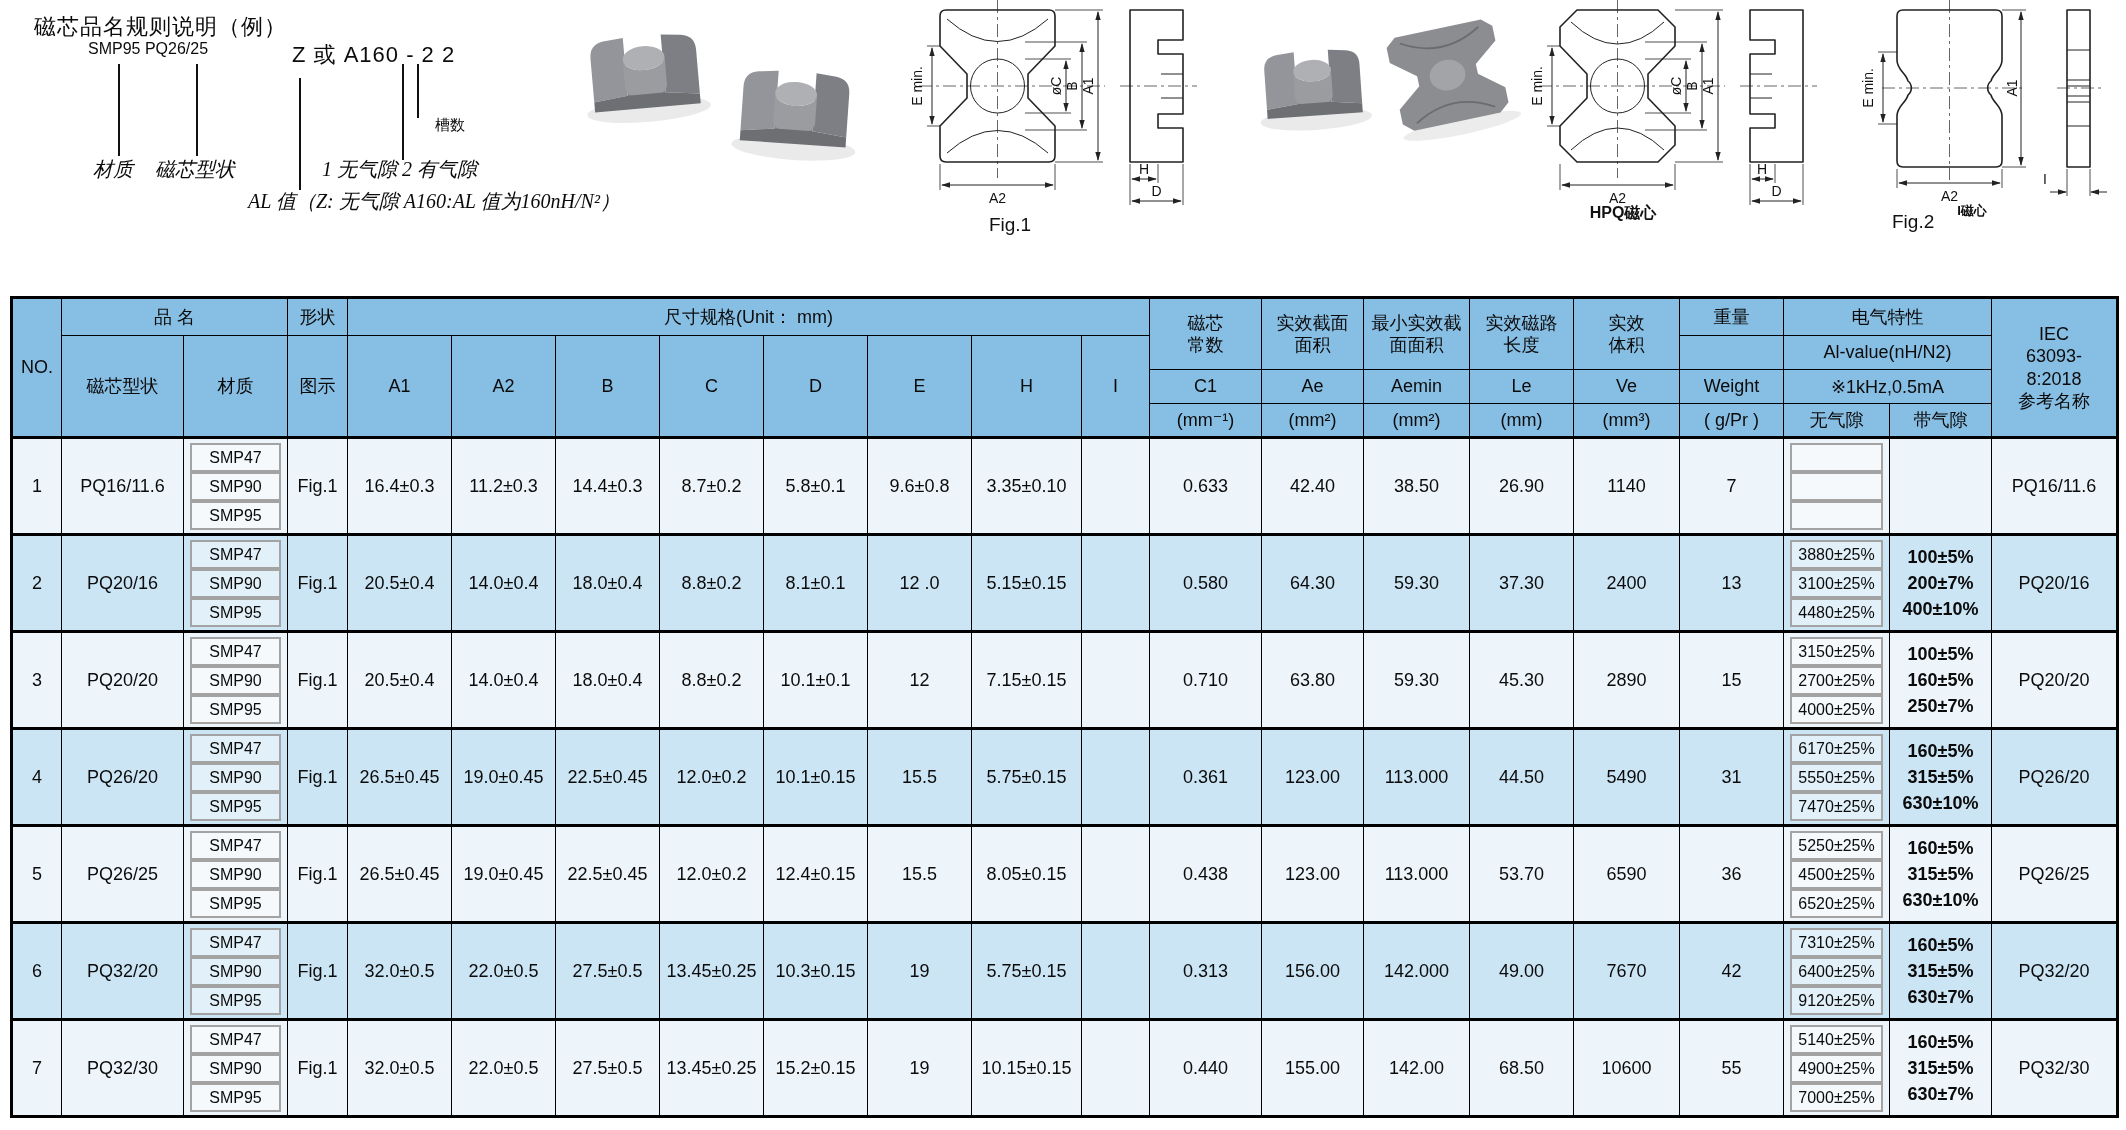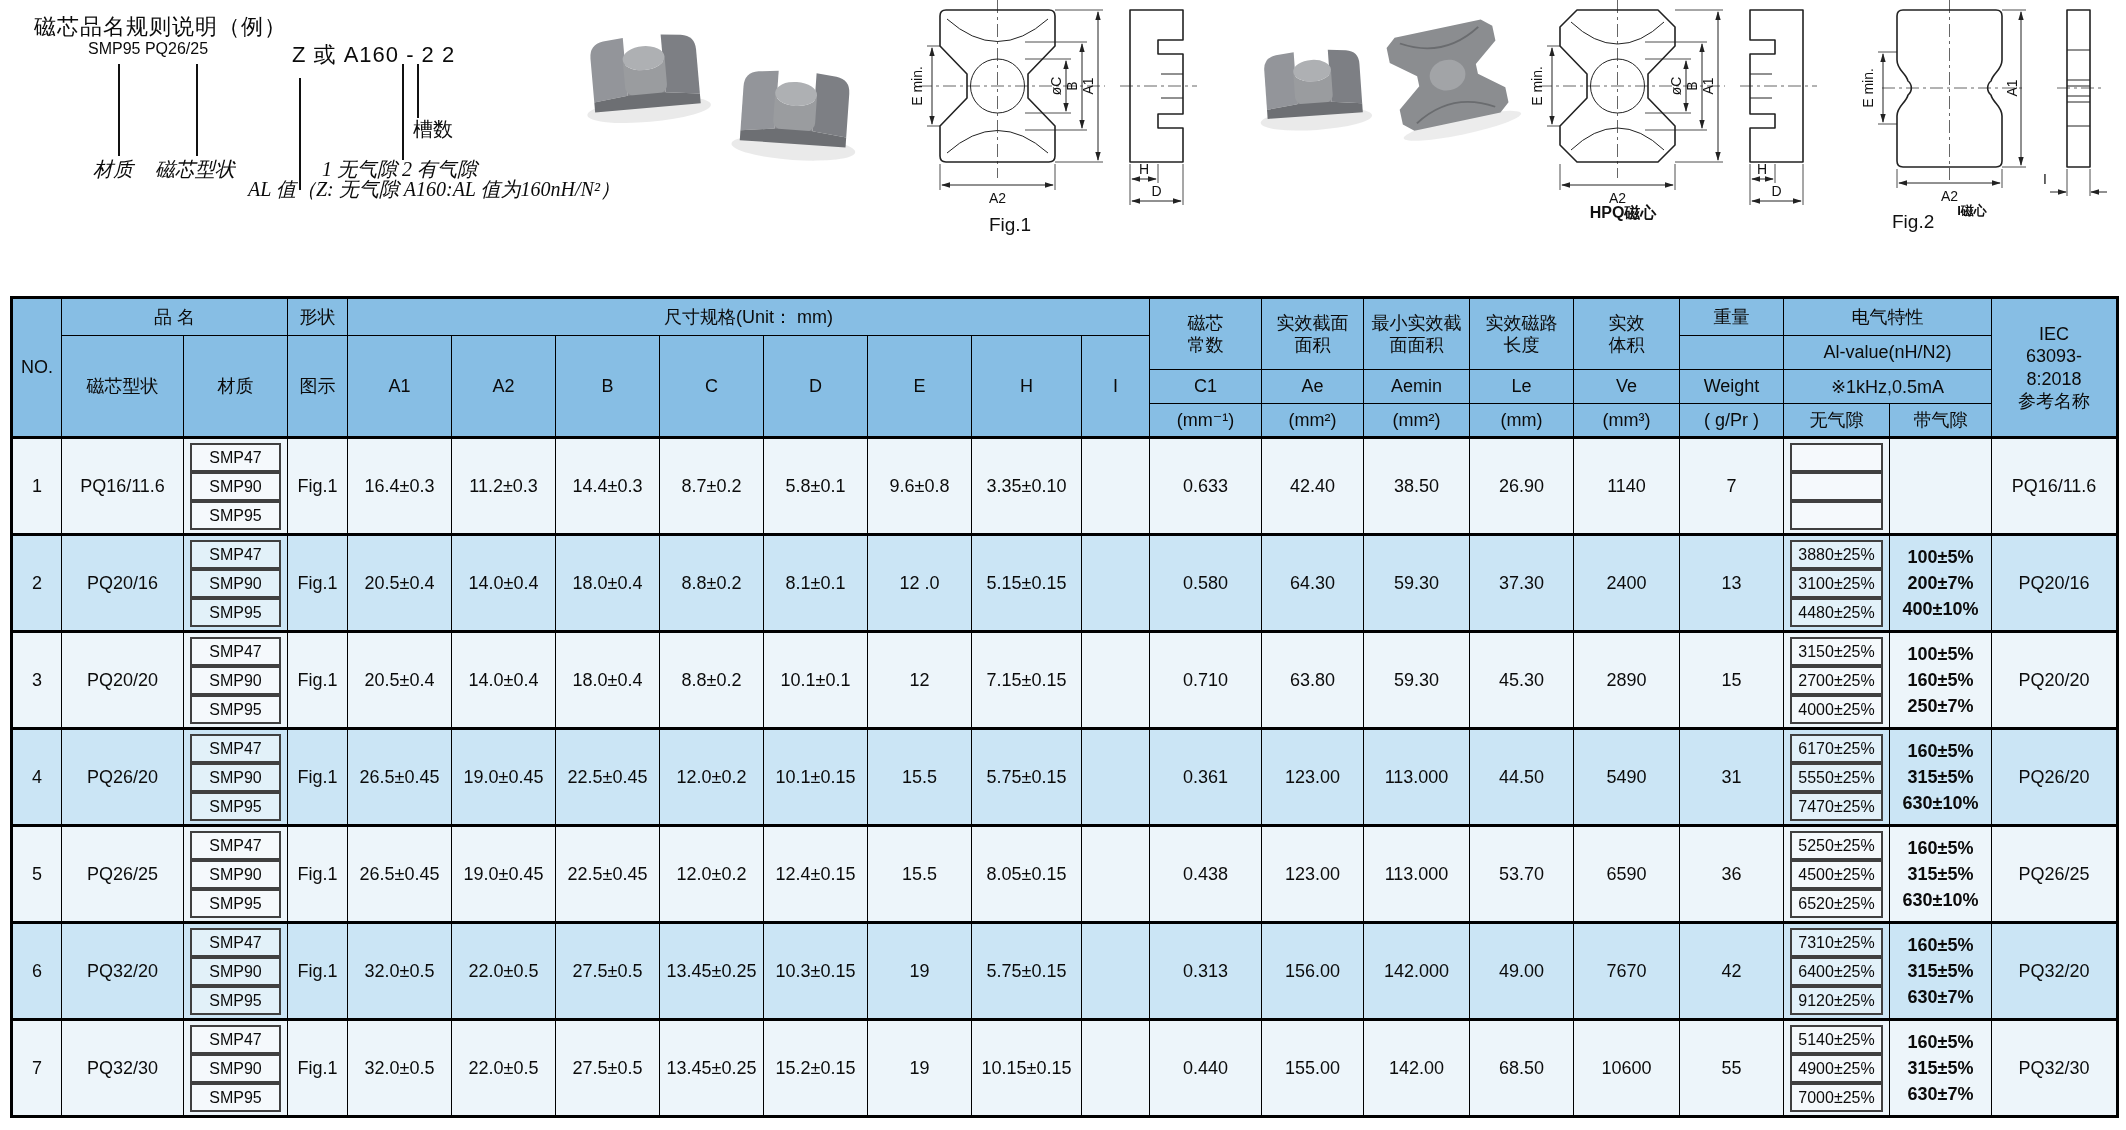--- a/index.html
+++ b/index.html
@@ -6,26 +6,26 @@
   body{
     width:2126px;height:1130px;position:relative;background:#ffffff;
     font-family:"Liberation Sans","DejaVu Sans",sans-serif;color:#0b0b0b;overflow:hidden;
   }
   .abs{position:absolute;}
   
   .nm-title{left:34px;top:12px;font-size:22px;letter-spacing:1px;}
   .nm-ex1{left:88px;top:40px;font-size:16px;}
   .nm-ex2{left:292px;top:40px;font-size:22px;letter-spacing:1px;}
   .vline{width:2px;background:#111;}
-  .nm-slots{left:413px;top:116px;font-size:20px;}
+  .nm-slots{left:435px;top:116px;font-size:15px;}
   .it{font-family:"Liberation Serif","DejaVu Serif",serif;font-style:italic;font-size:20px;}
   .nm-mat{left:93px;top:156px;}
   .nm-shape{left:155px;top:156px;}
   .nm-gap{left:322px;top:156px;}
-  .nm-al{left:248px;top:176px;font-family:Liberation Serif, serif;}
+  .nm-al{left:248px;top:188px;font-family:Liberation Serif, serif;}
   
   svg{overflow:visible;}
   .ol{fill:none;stroke:#222;stroke-width:1.6;stroke-linejoin:round;}
   .thin{fill:none;stroke:#222;stroke-width:1;}
   .cl{fill:none;stroke:#555;stroke-width:0.9;stroke-dasharray:13 4 3 4;}
   .dim{fill:none;stroke:#222;stroke-width:1;}
   .ext{fill:none;stroke:#222;stroke-width:0.8;}
   .dt{font-size:14px;fill:#111;}
   .cap{font-size:19px;fill:#111;}
   .capb{font-size:16px;font-weight:bold;fill:#111;}
@@ -40,21 +40,21 @@
   .spec tr.h1{height:38px;}
   .spec tr.h2{height:34px;}
   .spec tr.h3{height:34px;}
   .spec tr.h4{height:34px;}
   .spec tbody tr{height:97px;}
   .spec tbody td{border-top:3px solid #000;}
   .spec tbody tr.odd{background:#edf5fa;}
   .spec tbody tr.even{background:#cbe5f5;}
   .pre{white-space:pre-line;line-height:1.25;}
   .unit{font-size:17px;}
-  .box{border:2px solid #404040;margin:0 6px;height:25px;line-height:25px;font-size:16px;background:rgba(255,255,255,.45);}
+  .box{border:2px solid #a3a3a3;margin:0 6px;height:25px;line-height:25px;font-size:16px;background:rgba(255,255,255,.45);}
   .box + .box{}
   .gaptxt{white-space:pre-line;font-size:16px;line-height:1.45;font-weight:bold;}
   .ieccell{font-size:17px;}
 </style>
 </head>
 <body>
 
 <div class="abs nm-title">磁芯品名规则说明（例）</div>
 <div class="abs nm-ex1">SMP95 PQ26/25</div>
 <div class="abs nm-ex2">Z  或 A160 -  2 2</div>

